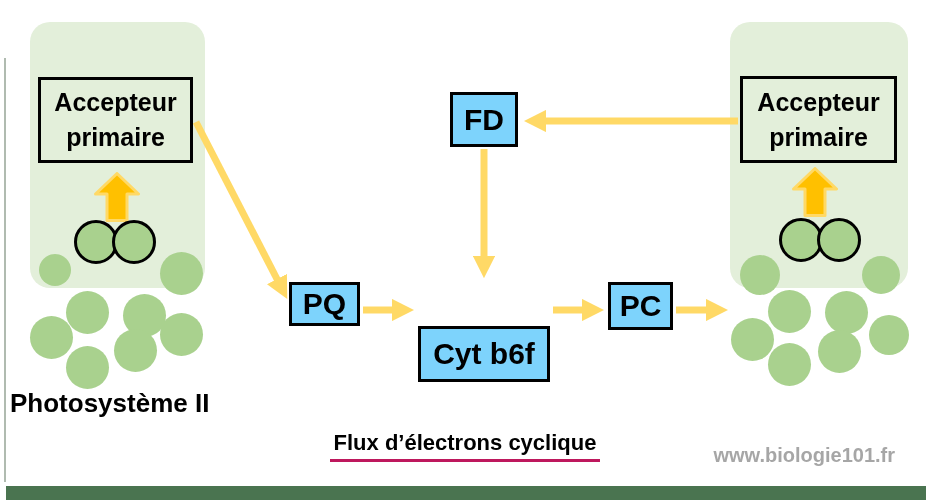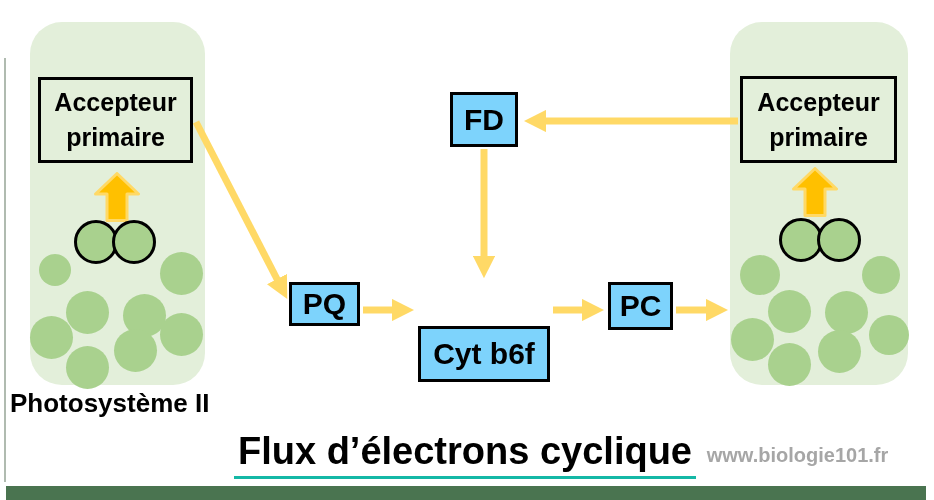--- a/index.html
+++ b/index.html
@@ -3,21 +3,21 @@
 <meta charset="utf-8">
 <style>
   html,body{margin:0;padding:0;background:#fff;}
   #canvas{
     position:relative;width:934px;height:500px;background:#fff;overflow:hidden;
     font-family:"Liberation Sans",sans-serif;color:#000;
   }
   
   .edge-line{position:absolute;left:4px;top:58px;width:2px;height:424px;background:rgba(80,105,80,.45);}
   
-  .panel{position:absolute;top:22px;height:363px;background:var(--panel-fill,#e3efda);border-radius:32px;}
+  .panel{position:absolute;top:22px;height:266px;background:var(--panel-fill,#e3efda);border-radius:20px;}
   #panel-left{left:30px;width:175px;}
   #panel-right{left:730px;width:178px;}
   .dot{position:absolute;border-radius:50%;background:var(--dot-green,#a9d18e);}
   .circle-pair span{
     position:absolute;width:44px;height:44px;border-radius:50%;
     background:var(--dot-green,#a9d18e);border:3px solid #000;box-sizing:border-box;
   }
   
   .acceptor{
     position:absolute;border:3px solid #000;box-sizing:border-box;
@@ -33,25 +33,25 @@
   #node-fd{left:450px;top:92px;width:68px;height:55px;}
   #node-pq{left:289px;top:282px;width:71px;height:44px;}
   #node-cyt{left:418px;top:282px;width:132px;height:56px;margin-top:44px;}
   #node-pc{left:608px;top:282px;width:65px;height:48px;}
   
   .ps-label{position:absolute;font-weight:700;font-size:26px;text-align:left;}
   #label-ps2{left:10px;top:388px;width:215px;}
   #label-ps1{left:715px;top:390px;width:200px;}
   #title-wrap{position:absolute;left:230px;top:430px;width:470px;text-align:center;}
   #title-text{
-    display:inline-block;font-weight:700;font-size:38px;
-    border-bottom:3px solid #14b8a6;padding:0 4px 3px 4px;
+    display:inline-block;font-weight:700;font-size:22px;
+    border-bottom:3px solid #be185d;padding:0 4px 3px 4px;
   }
   #watermark{
-    position:absolute;left:700px;top:444px;width:195px;text-align:center;
+    position:absolute;left:700px;top:444px;width:195px;text-align:right;
     font-weight:700;font-size:20px;color:var(--watermark-gray,#a6a6a6);
   }
   
   #footer-bar{position:absolute;left:6px;top:486px;width:920px;height:14px;background:var(--footer-green,#4a7450);}
   
   #connectors{position:absolute;left:0;top:0;width:934px;height:500px;pointer-events:none;z-index:4;}
   .up-arrow{position:absolute;}
 </style>
 </head>
 <body>

